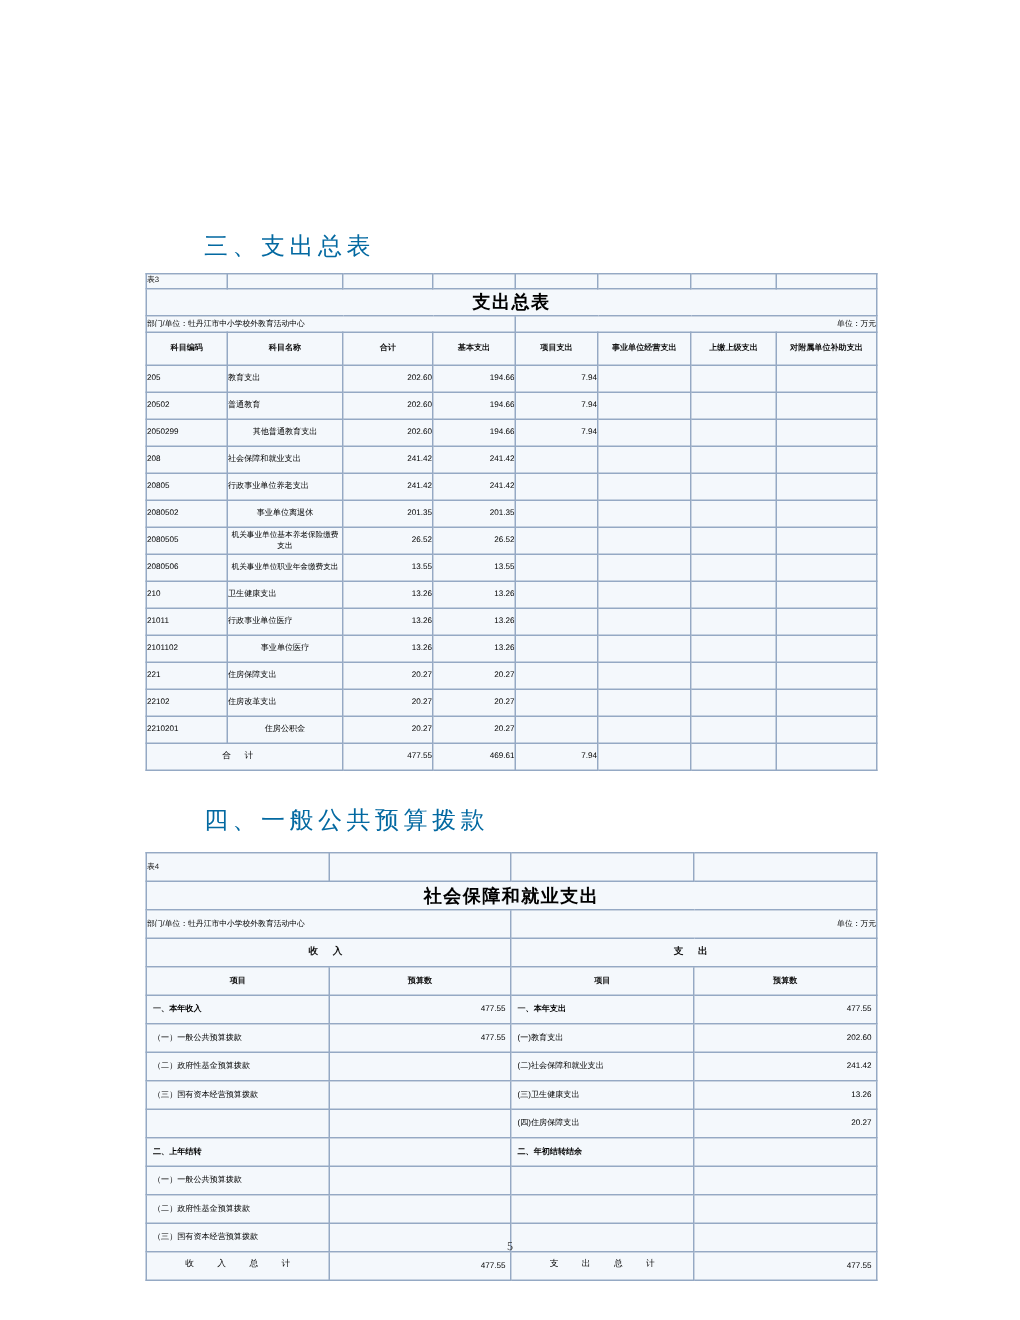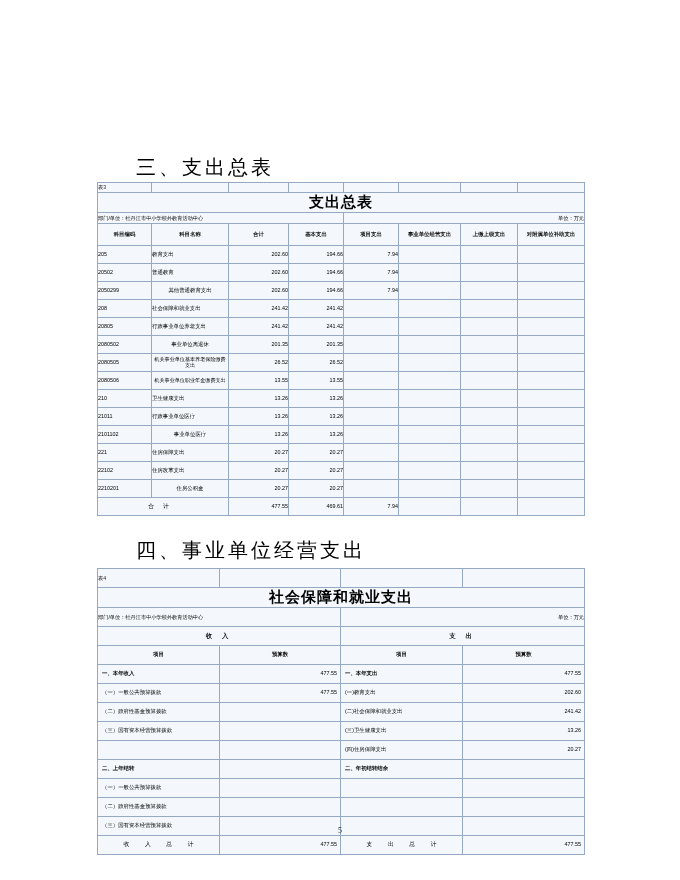--- a/index.html
+++ b/index.html
@@ -18,24 +18,24 @@
   .page {
     position: relative;
     width: 680px;
     height: 880px;
     box-sizing: border-box;
   }
 
   
   .section-heading {
     font-family: "Liberation Serif", "DejaVu Serif", serif;
-    font-size: 20px;
+    font-size: 16px;
     font-weight: normal;
     letter-spacing: 3px;
-    color: #000000;
+    color: #0369a1;
     margin: 0;
     padding: 0;
   }
   #heading-3 {
     position: absolute;
     left: 136px;
     top: 154px;
   }
   #heading-4 {
     position: absolute;
@@ -80,21 +80,21 @@
     text-align: left;
   }
 
   
   .titlerow td {
     height: 17px;
     background: #ffffff;
     border-left: none;
     border-right: none;
     text-align: center;
-    font-size: 15px;
+    font-size: 12px;
     font-weight: bold;
     letter-spacing: 1px;
     color: #000;
   }
 
   
   .deptrow td {
     height: 10px;
     background: #ffffff;
     font-size: 5.2px;
@@ -392,21 +392,21 @@
             <td class="cell-num">469.61</td>
             <td class="cell-num">7.94</td>
             <td class="cell-num"></td>
             <td class="cell-num"></td>
             <td class="cell-num"></td>
           </tr>
         </tbody>
     </table>
   </div>
 
-  <h2 class="section-heading" id="heading-4">四、事业单位经营支出</h2>
+  <h2 class="section-heading" id="heading-4">四、一般公共预算拨款</h2>
 
   <div class="table-block" id="table-block-4">
     <table class="sheet t4" id="fiscal-table">
       <colgroup>
         <col style="width:122px">
           <col style="width:121px">
         <col style="width:122px">
           <col style="width:122px">
       </colgroup>
       <tbody id="fis-body">

